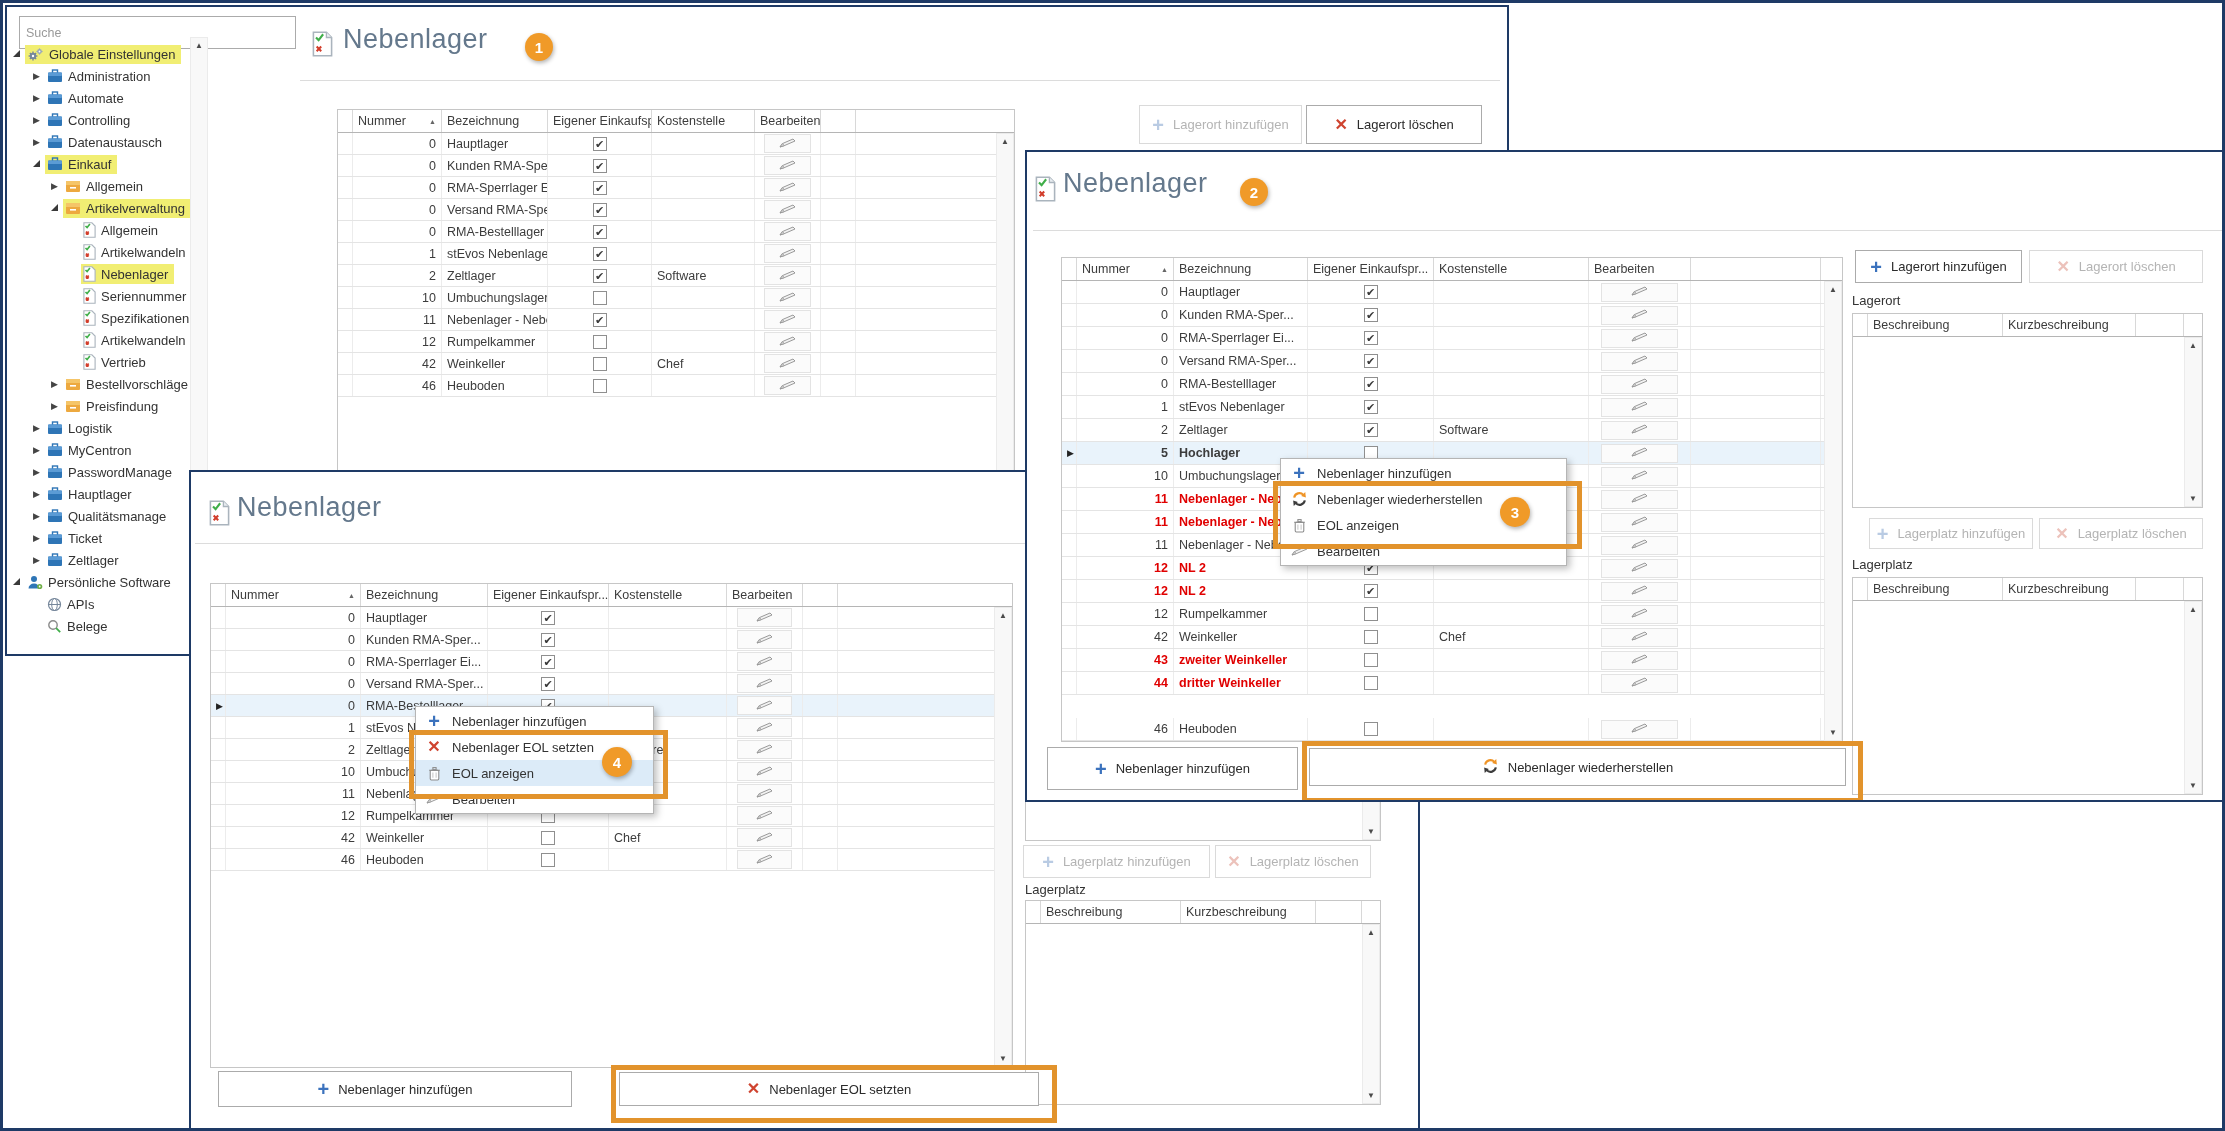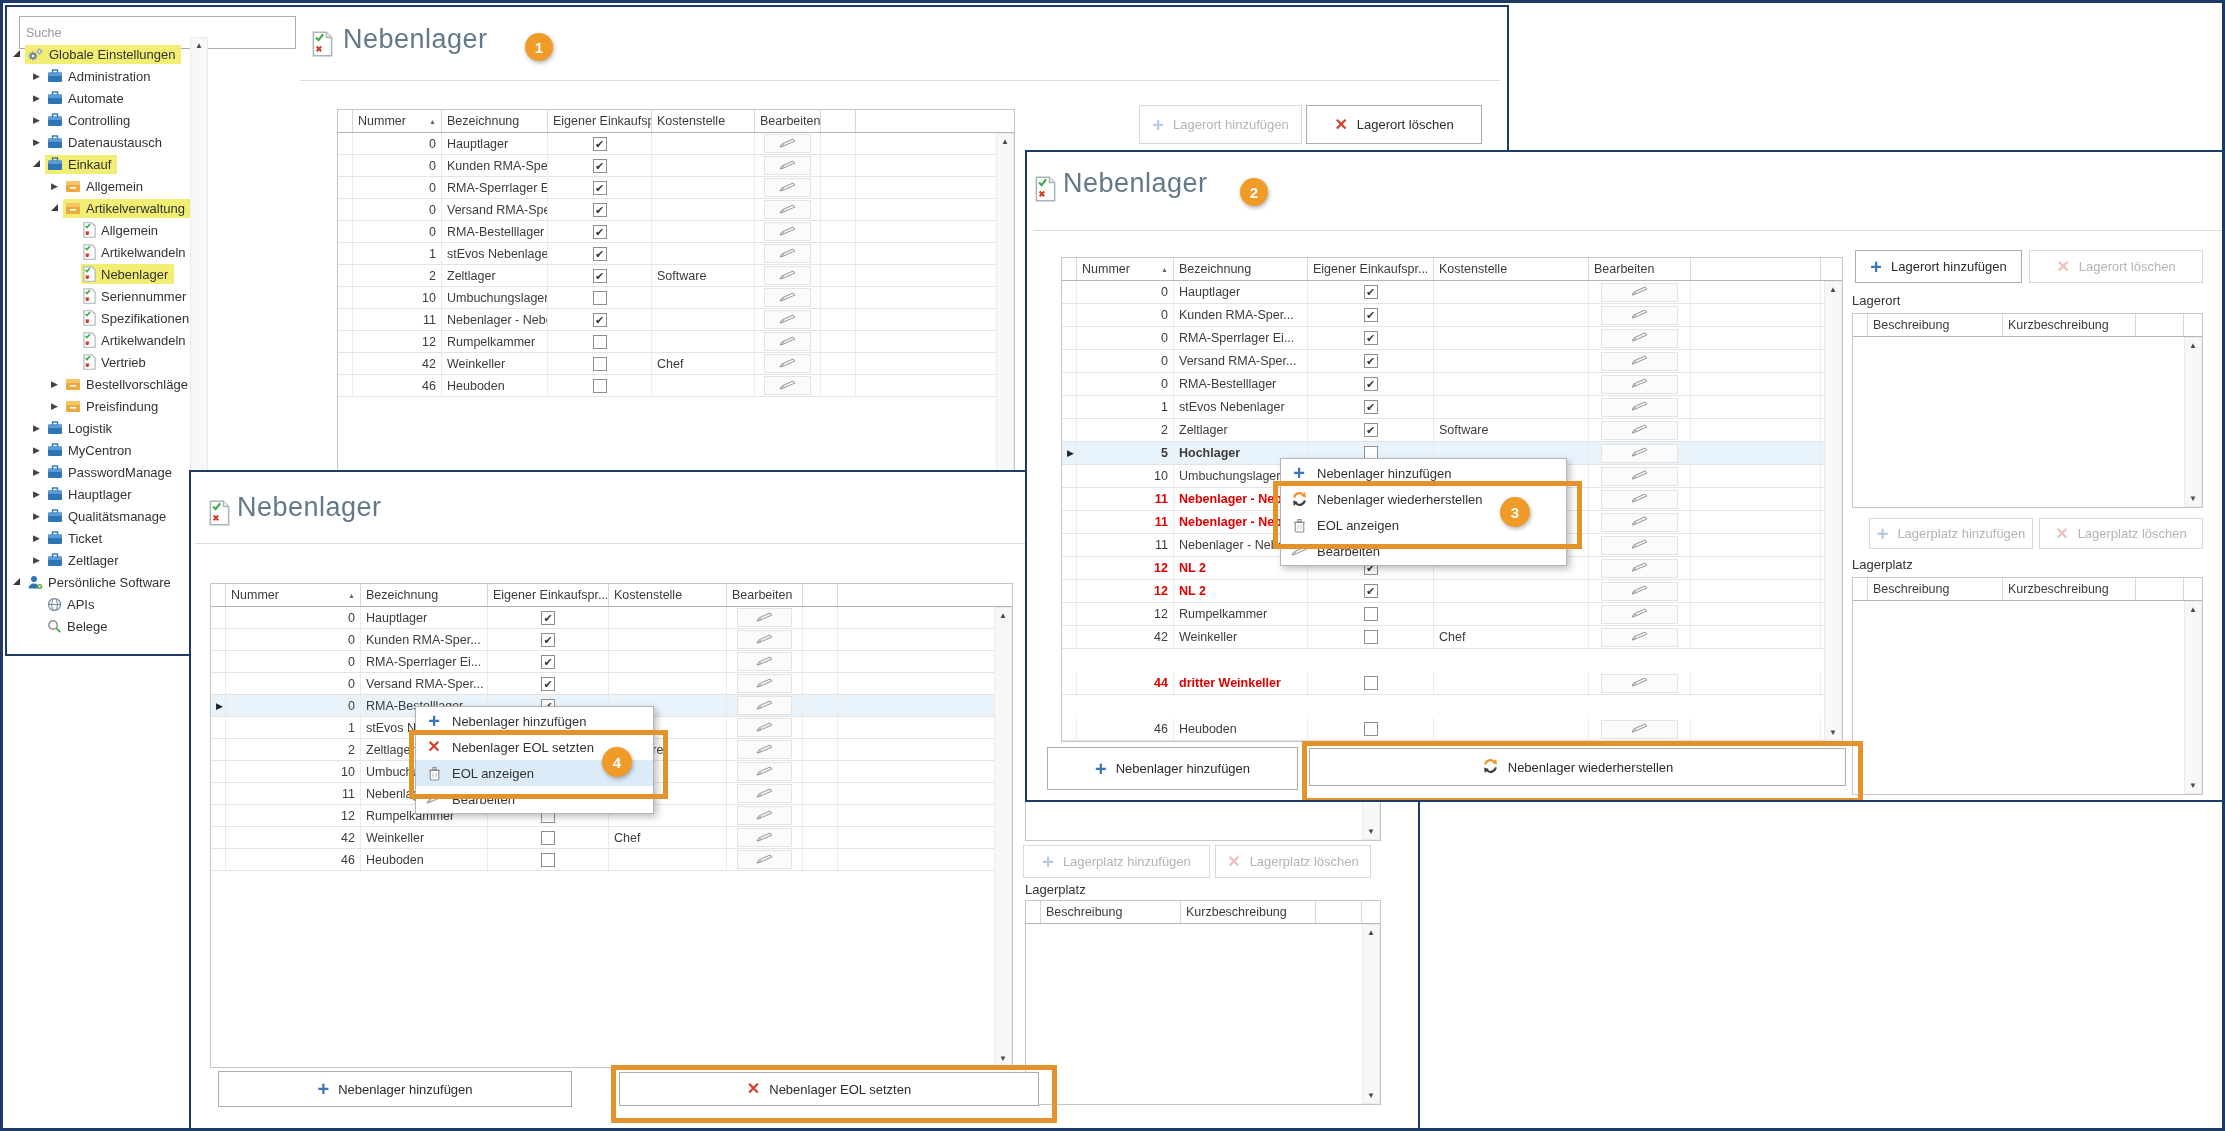--- a/index.html
+++ b/index.html
@@ -1620,20 +1620,44 @@
             <div class="gcell rowcell ctr" style="left: 527px; width: 102px;">
               <div class="pbtn">
                 <span><svg width="17" height="10" viewBox="0 0 17 10">
                     <path d="M1 9 L3.4 5.6 L14 1 L16 3 L5.4 7.6 Z" fill="#f2f2f2" stroke="#8f8f8f" stroke-width="0.9"></path>
                     <path d="M1 9 L3.4 5.6 L5.4 7.6 Z" fill="#d8d8d8" stroke="#8f8f8f" stroke-width="0.7"></path>
                   </svg></span>
               </div>
             </div>
             <div class="gcell rowcell" style="left: 629px; width: 130px;"></div>
           </div>
+          <div class="grow" style="top: 391px; height: 22px;">
+            <div class="gcell rowcell" style="left: 0px; width: 15px;"></div>
+            <div class="gcell rowcell num" style="left: 15px; width: 97px;">
+              <span class="red b">43</span>
+            </div>
+            <div class="gcell rowcell" style="left: 112px; width: 134px;">
+              <span class="red b">zweiter Weinkeller</span>
+            </div>
+            <div class="gcell rowcell ctr" style="left: 246px; width: 126px;">
+              <div class="cb"></div>
+            </div>
+            <div class="gcell rowcell" style="left: 372px; width: 155px;">
+              <span class="red b"></span>
+            </div>
+            <div class="gcell rowcell ctr" style="left: 527px; width: 102px;">
+              <div class="pbtn">
+                <span><svg width="17" height="10" viewBox="0 0 17 10">
+                    <path d="M1 9 L3.4 5.6 L14 1 L16 3 L5.4 7.6 Z" fill="#f2f2f2" stroke="#8f8f8f" stroke-width="0.9"></path>
+                    <path d="M1 9 L3.4 5.6 L5.4 7.6 Z" fill="#d8d8d8" stroke="#8f8f8f" stroke-width="0.7"></path>
+                  </svg></span>
+              </div>
+            </div>
+            <div class="gcell rowcell" style="left: 629px; width: 130px;"></div>
+          </div>
           <div class="grow" style="top: 414px; height: 22px;">
             <div class="gcell rowcell" style="left: 0px; width: 15px;"></div>
             <div class="gcell rowcell num" style="left: 15px; width: 97px;">
               <span class="red b">44</span>
             </div>
             <div class="gcell rowcell" style="left: 112px; width: 134px;">
               <span class="red b">dritter Weinkeller</span>
             </div>
             <div class="gcell rowcell ctr" style="left: 246px; width: 126px;">
               <div class="cb"></div>

